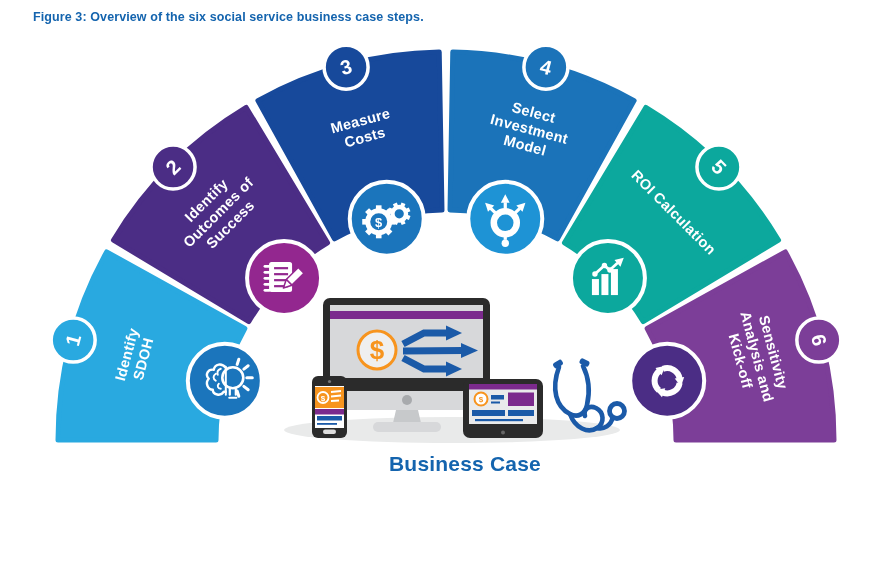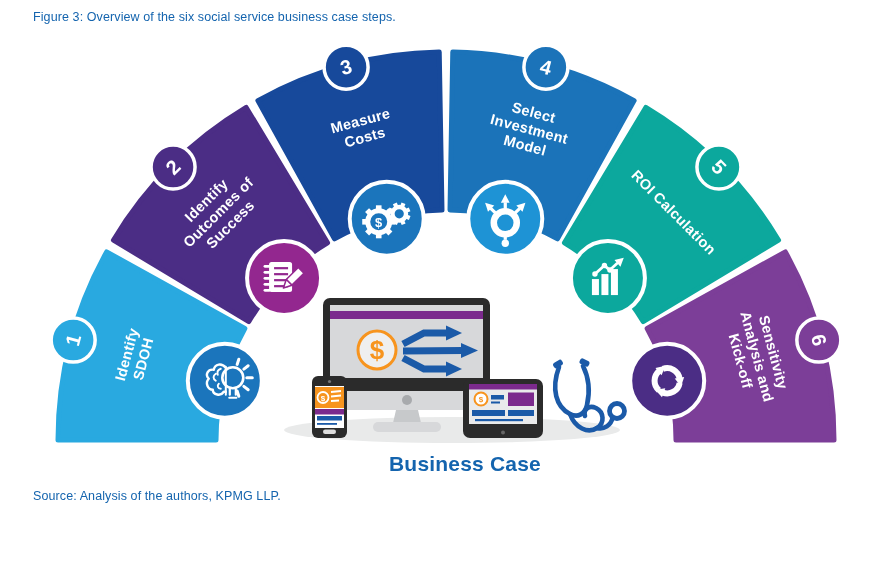--- a/index.html
+++ b/index.html
@@ -1,18 +1,18 @@
 <!DOCTYPE html>
 <html><head>
 <meta charset="utf-8">
 <style>
   html,body{margin:0;padding:0;background:#fff;}
   .page{position:relative;width:879px;height:562px;background:#fff;
         font-family:"Liberation Sans",sans-serif;overflow:hidden;}
-  .figure-title{position:absolute;left:33px;top:10px;font-size:12.5px;letter-spacing:.1px;}
+  .figure-title{position:absolute;left:33px;top:10px;font-size:12.5px;letter-spacing:.1px;font-weight:bold;}
   .source-note{position:absolute;left:33px;top:489px;font-size:12.5px;letter-spacing:.1px;}
   .business-case{position:absolute;left:465px;top:452px;transform:translateX(-50%);
                  font-size:21px;font-weight:bold;letter-spacing:.2px;white-space:nowrap;text-align:center;}
   svg.diagram{position:absolute;left:0;top:0;}
   svg text{font-family:"Liberation Sans",sans-serif;}
 </style>
 </head>
 <body>
 
 <div class="page">
@@ -244,14 +244,13 @@
           </g>
           <g transform="rotate(240)">
             <path d="M -4.3 -11.9 A 12.6 12.6 0 0 1 12.4 -2.2" stroke="#fff" stroke-width="6" fill="none"></path>
             <path d="M -2 -4.8 L 7 0 L -2 4.8 Z" fill="#fff" transform="translate(12.6,-1) rotate(80)"></path>
           </g>
         </g>
       </g>
     </svg>
   <div class="figure-title blue-text" style="color: rgb(20, 100, 174);">Figure 3: Overview of the six social service business case steps.</div>
   <div class="business-case blue-text" style="color: rgb(20, 100, 174);">Business Case</div>
-  <div class="source-note blue-text" style="color: rgb(20, 100, 174);">Source: Analysis of the authors, KPMG LLP.</div>
 </div>
 
 </body></html>

